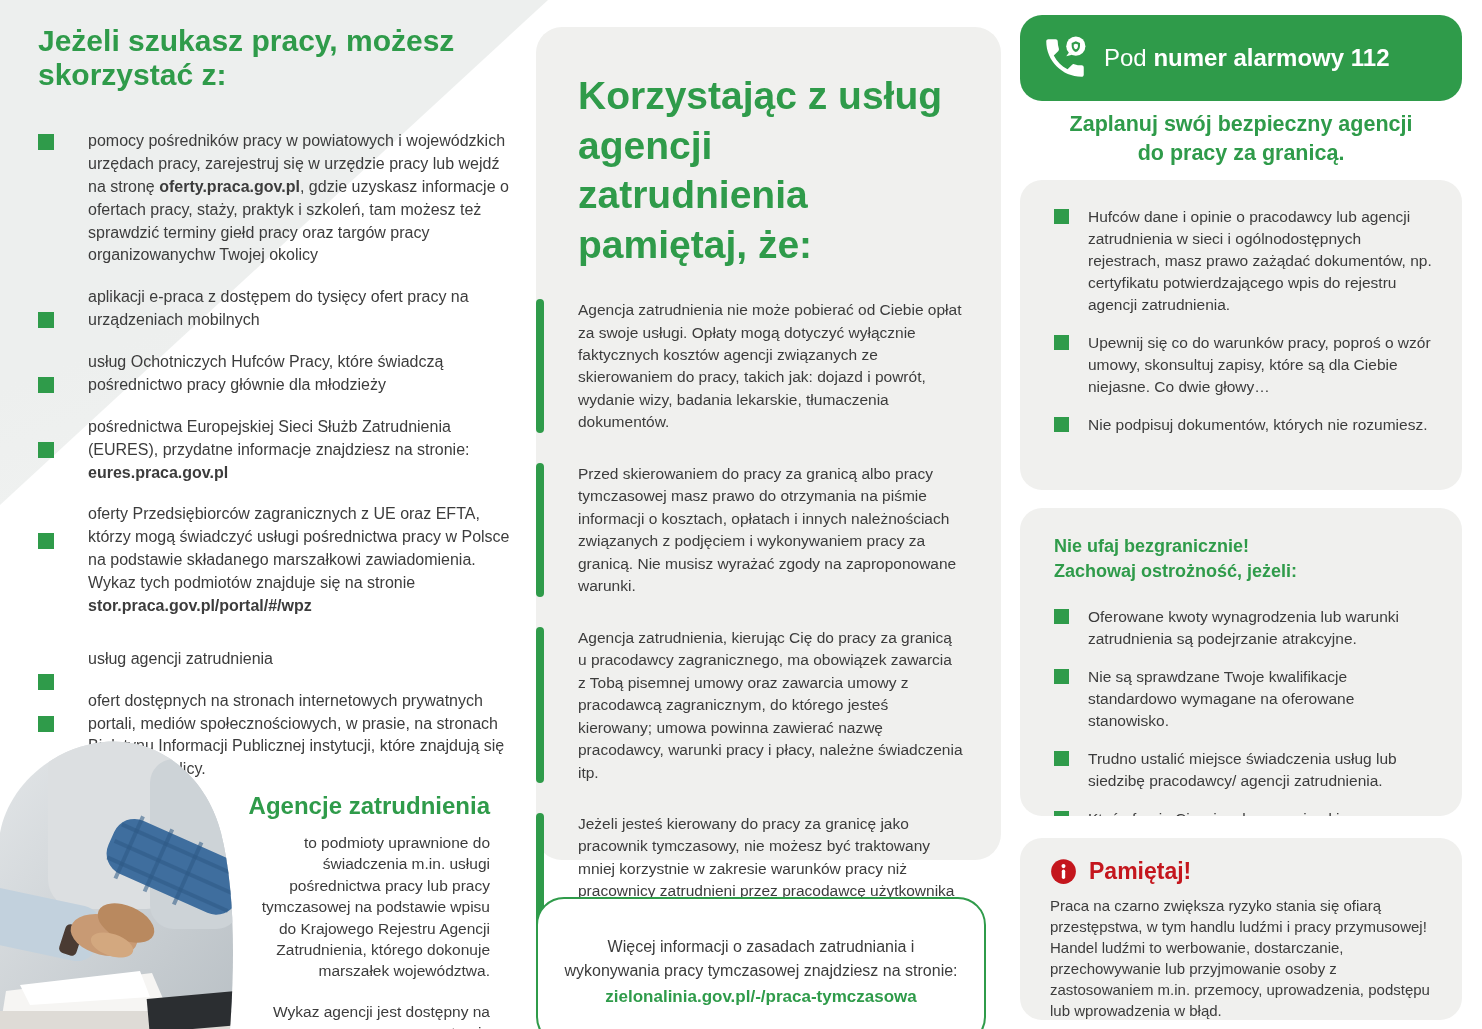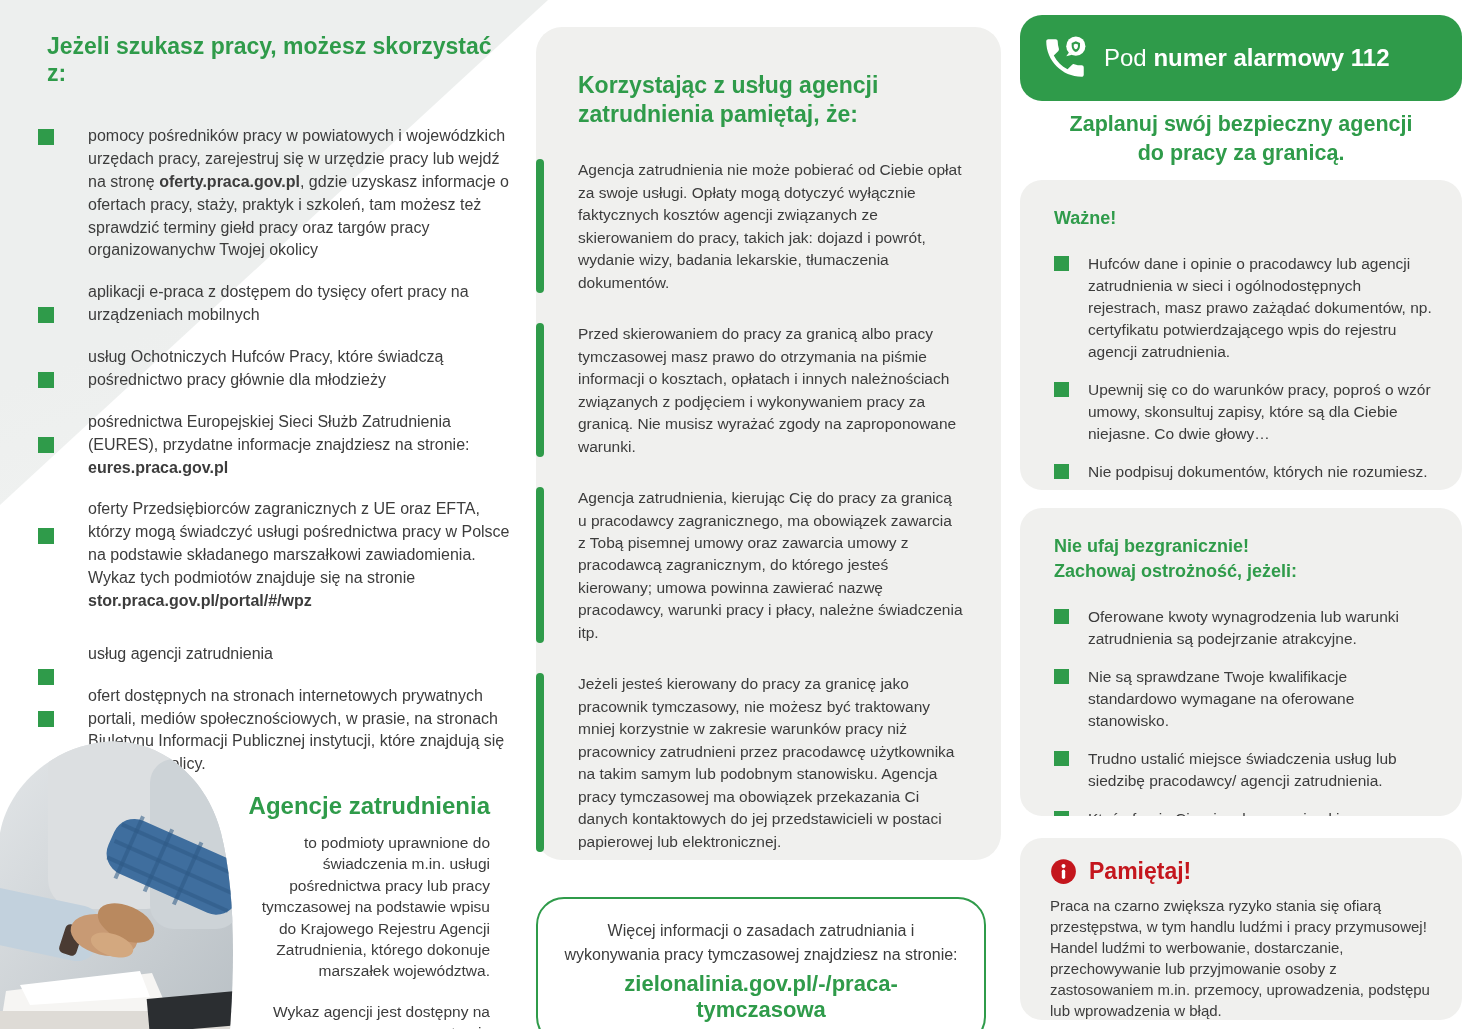--- a/index.html
+++ b/index.html
@@ -6,21 +6,21 @@
   .page{position:relative;width:1482px;height:1029px;background:#ffffff;overflow:hidden;
         font-family:"Liberation Sans",sans-serif;color:#3c3c3c;}
   
   .wedge{position:absolute;left:0;top:0;width:548px;height:505px;
          background:linear-gradient(160deg,#edefee 55%,#f2f4f3 100%);
          clip-path:polygon(0 0,100% 0,0 100%);}
   b,.b{font-weight:bold;margin-top:12px;}
 
   
   .left-col{position:absolute;left:38px;top:24px;width:472px;}
-  .left-heading{font-size:23px;font-weight:bold;color:#2f9b4a;margin:9px;}
+  .left-heading{font-size:30px;font-weight:bold;color:#2f9b4a;margin:0;}
   .job-list{margin-top:38px;font-size:16px;line-height:1.43;}
   .li{position:relative;padding-left:50px;margin-bottom:19px;}
   .sq{position:absolute;left:0;width:16px;height:16px;background:#2f9b4a;}
   .li:nth-child(1) .sq{top:4px;}
   .li:nth-child(2) .sq{top:26px;}
   .li:nth-child(3) .sq{top:26px;}
   .li:nth-child(4) .sq{top:26px;}
   .li:nth-child(5){margin-bottom:30px;}
   .li:nth-child(5) .sq{top:30px;}
   .li:nth-child(6) .sq{top:26px;}
@@ -32,30 +32,30 @@
   
   .agency{position:absolute;left:242px;top:792px;width:248px;text-align:right;}
   .agency-heading{font-size:24px;font-weight:bold;color:#2f9b4a;margin:0 0 12px 0;}
   .agency-body{font-size:15.5px;line-height:1.38;}
   .agency-note{margin-top:19px;font-size:15.5px;line-height:1.38;}
 
   
   .mid-card{position:absolute;left:536px;top:27px;width:465px;height:833px;
             background:#f0f0ee;border-radius:26px;box-sizing:border-box;
             padding:44px 38px 0 42px;}
-  .mid-heading{font-size:23px;line-height:1.27;font-weight:bold;color:#2f9b4a;margin:0 0 30px 0;}
+  .mid-heading{font-size:39px;line-height:1.27;font-weight:bold;color:#2f9b4a;margin:0 0 30px 0;}
   .mp{position:relative;font-size:15.5px;line-height:1.45;margin-bottom:29px;}
   .mp::before{content:"";position:absolute;left:-42px;top:0;bottom:1px;width:8px;
               background:#2f9b4a;border-radius:5px;}
   .info-box{position:absolute;left:536px;top:897px;width:450px;height:148px;
             box-sizing:border-box;background:#fff;border:2px solid #2f9b4a;border-radius:28px;
             display:flex;flex-direction:column;justify-content:center;align-items:center;
             text-align:center;padding:0 24px;}
   .info-text{font-size:16px;line-height:1.5;}
-  .info-link{font-size:22px;font-weight:bold;color:#2f9b4a;margin-top:4px;}
+  .info-link{font-size:17px;font-weight:bold;color:#2f9b4a;margin-top:4px;}
 
   
   .banner{position:absolute;left:1020px;top:15px;width:442px;height:86px;box-sizing:border-box;
           background:#2f9b4a;border-radius:22px;display:flex;align-items:center;
           padding:0 18px 0 20px;color:#fff;}
   .banner-icon{width:50px;height:50px;flex:0 0 auto;margin-right:14px;}
   .banner-l1{font-size:24px;line-height:1.2;}
   .banner-l2{font-size:17px;line-height:1.3;margin-top:2px;}
   .plan-heading{position:absolute;left:1020px;top:110px;width:442px;text-align:center;
                 font-size:21.5px;font-weight:bold;color:#2f9b4a;line-height:1.33;white-space:pre-line;}
@@ -180,21 +180,20 @@
     </span>
     <span>
       <div class="banner-l1"><span>Pod </span><b>numer alarmowy 112</b></div>
     </span>
   </div>
 
   <div class="plan-heading">Zaplanuj swój bezpieczny agencji
 do pracy za granicą.</div>
 
   <div class="rcard card-important">
-    <h3>Ważne!</h3>
     <div class="rb">
       <span class="sq"></span>
       <span>Hufców dane i opinie o pracodawcy lub agencji zatrudnienia w sieci i ogólnodostępnych rejestrach, masz prawo zażądać dokumentów, np. certyfikatu potwierdzającego wpis do rejestru agencji zatrudnienia.</span>
     </div>
     <div class="rb">
       <span class="sq"></span>
       <span>Upewnij się co do warunków pracy, poproś o wzór umowy, skonsultuj zapisy, które są dla Ciebie niejasne. Co dwie głowy…</span>
     </div>
     <div class="rb">
       <span class="sq"></span>

